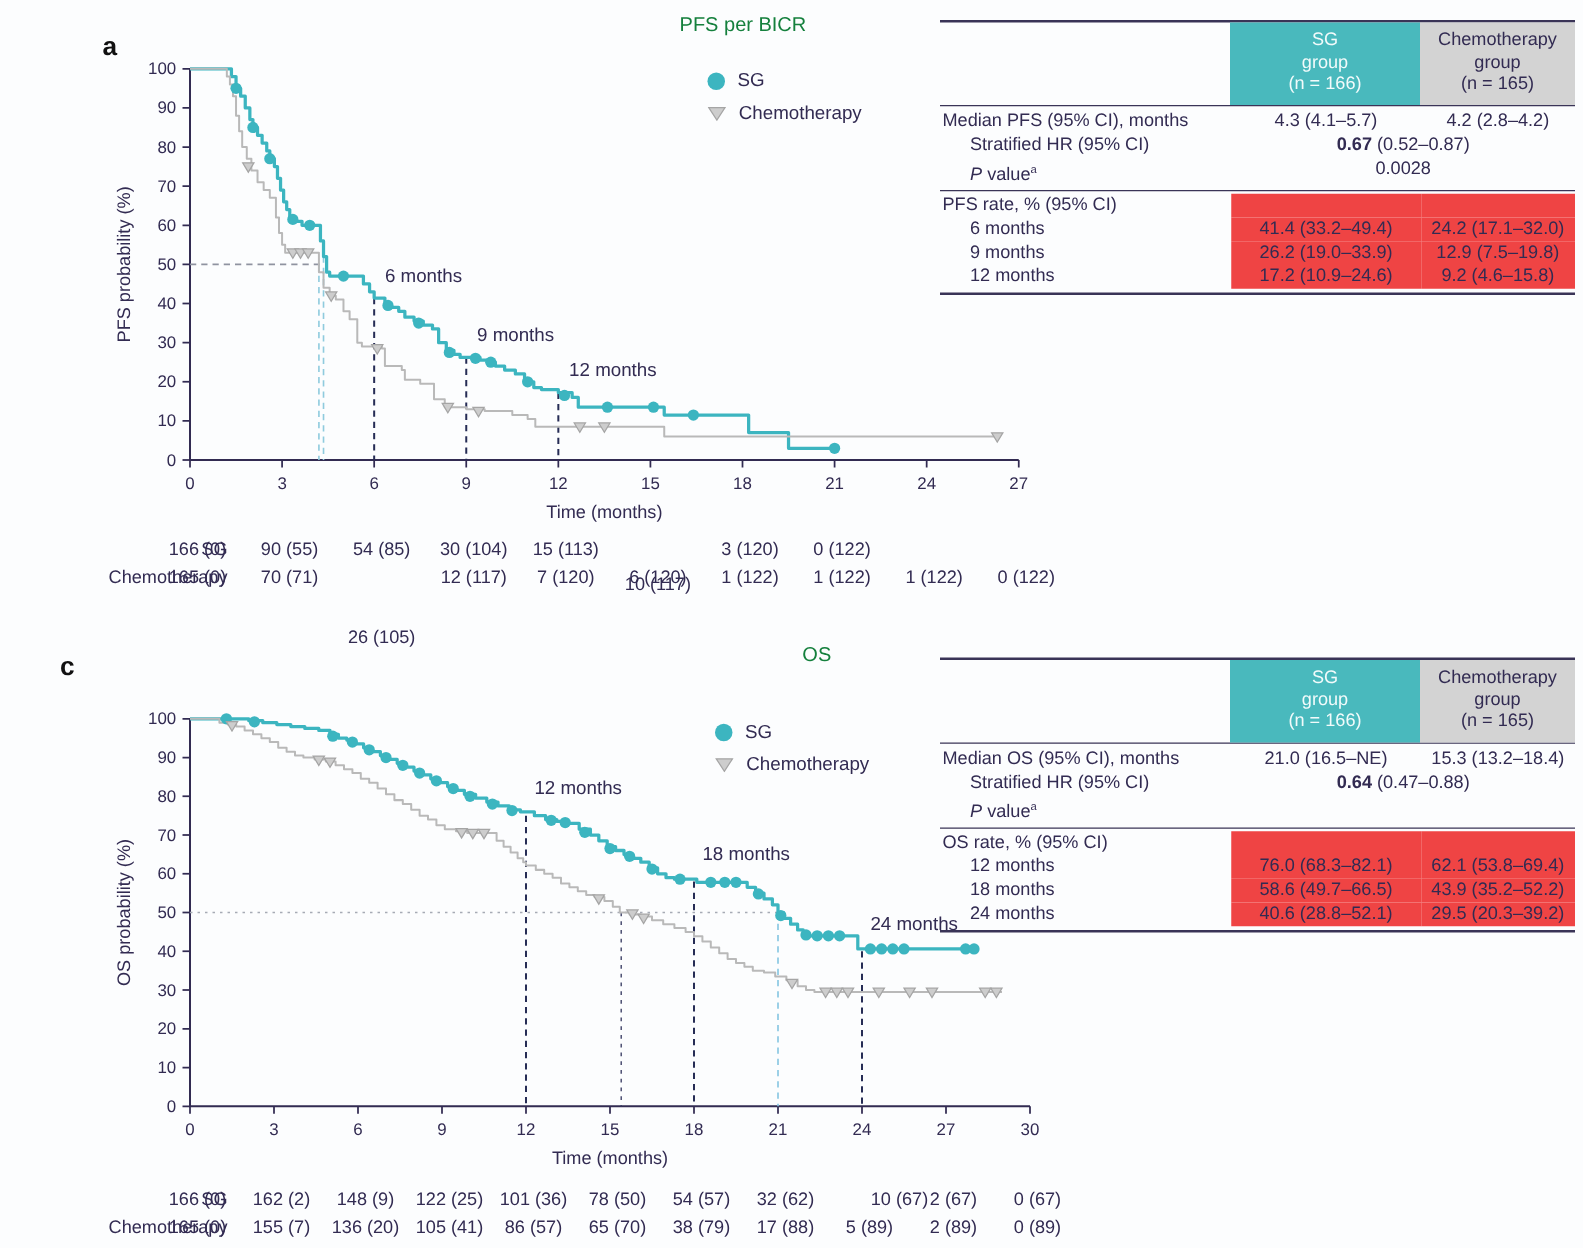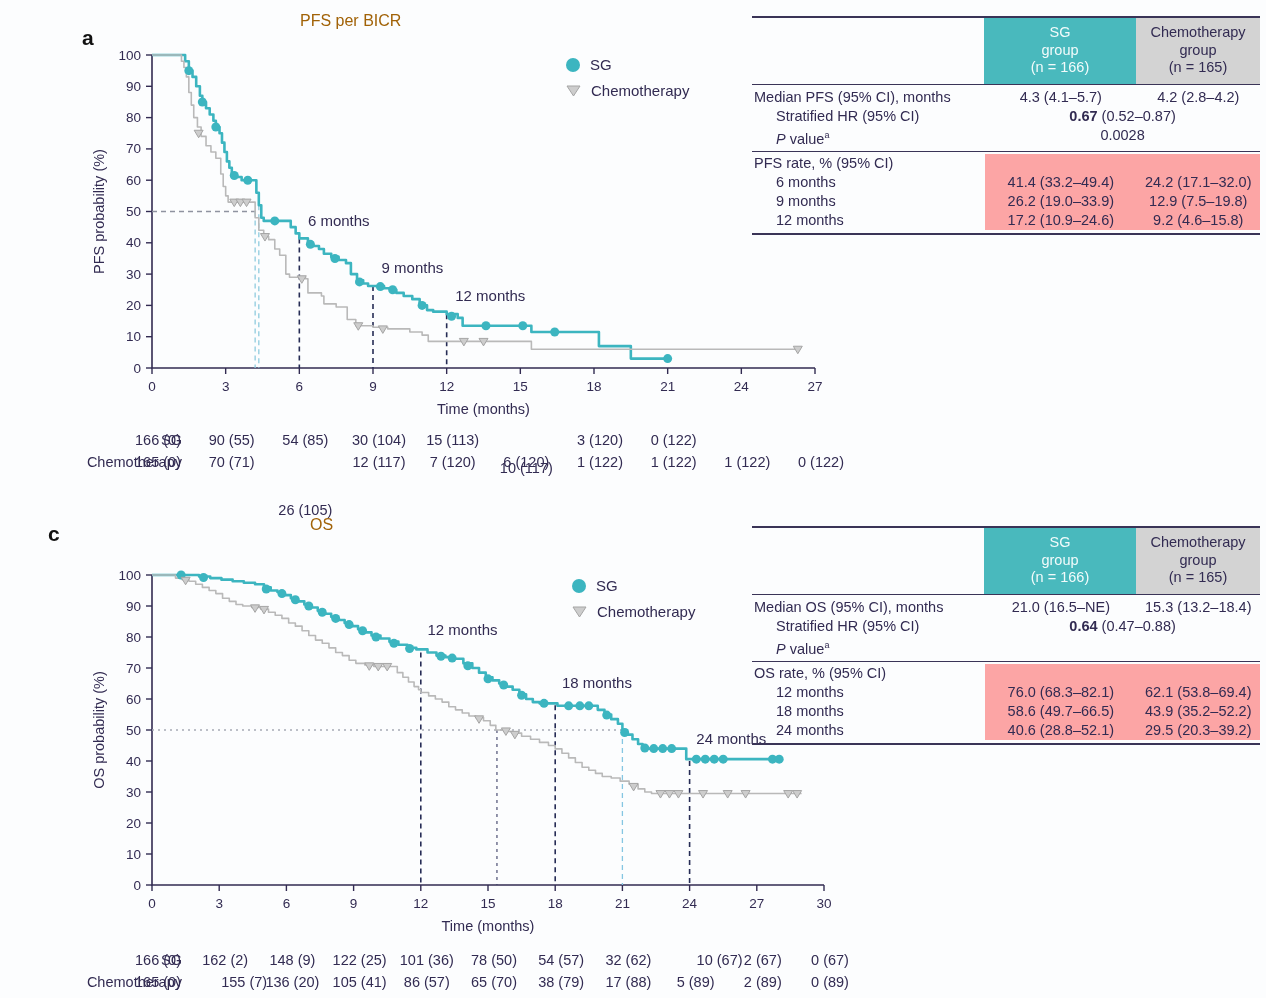--- a/index.html
+++ b/index.html
@@ -1,40 +1,40 @@
 <!DOCTYPE html>
 <html><head>
 <meta charset="utf-8">
 <style>
   html,body{margin:0;padding:0;background:#fcfdfe;}
   .page{position:relative;width:1266px;height:998px;background:#fcfdfe;overflow:hidden;
         font-family:"Liberation Sans",sans-serif;color:#322b52;}
   .abs{position:absolute;}
   .panel-label{font-size:21px;font-weight:bold;color:#111;}
-  .chart-title{font-size:16px;text-align:left;color:#a16207;}
+  .chart-title{font-size:16px;text-align:right;color:#15803d;}
   .legend{display:flex;flex-direction:column;gap:7px;}
   .legend-row{display:flex;align-items:center;gap:10px;height:19px;}
   .legend-dot{width:14px;height:14px;border-radius:50%;background:#3cb5c0;}
   .legend-label{font-size:15px;color:#322b52;}
   
   .stat-table{width:508px;border-top:2px solid #3a3457;border-bottom:2px solid #3a3457;
               font-size:14.5px;color:#322b52;}
   .t-row{display:flex;line-height:19px;}
   .t-head{display:flex;border-bottom:1.6px solid #3a3457;}
   .t-lbl{width:232px;padding-left:2px;}
   .t-lbl.ind{padding-left:24px;width:210px;}
   .t-val{width:152px;text-align:center;}
   .t-val.c2{width:124px;}
   .t-span{width:276px;text-align:center;}
   .t-hd-lbl{width:232px;}
   .t-hd{width:152px;text-align:center;white-space:pre-line;padding:6px 0 7px 0;line-height:17.5px;}
   .t-hd.sg{background:#49b9bd;color:#f2fbfb;}
   .t-hd.ch{width:124px;background:#d3d3d3;color:#322b52;}
   .t-sec{border-top:1.6px solid #3a3457;padding-top:2px;padding-bottom:3px;}
-  .t-sec .t-val{background:#fca5a5;}
+  .t-sec .t-val{background:#ef4444;}
   .t-body-top{padding-top:3px;padding-bottom:3px;}
   sup{font-size:9px;}
   .atrisk-label{font-size:14.5px;text-align:right;color:#322b52;}
   .atrisk-val{position:absolute;width:90px;text-align:center;font-size:14.5px;color:#322b52;}
 </style>
 </head>
 <body>
 
 <div class="page">
 
@@ -403,21 +403,21 @@
     <span class="atrisk-val" style="left: 247.4px; top: 952px;">148 (9)</span>
     <span class="atrisk-val" style="left: 314.6px; top: 952px;">122 (25)</span>
     <span class="atrisk-val" style="left: 381.8px; top: 952px;">101 (36)</span>
     <span class="atrisk-val" style="left: 449px; top: 952px;">78 (50)</span>
     <span class="atrisk-val" style="left: 516.2px; top: 952px;">54 (57)</span>
     <span class="atrisk-val" style="left: 583.4px; top: 952px;">32 (62)</span>
     <span class="atrisk-val" style="left: 650.6px; top: 952px; padding-left: 24px;">10 (67)</span>
     <span class="atrisk-val" style="left: 717.8px; top: 952px;">2 (67)</span>
     <span class="atrisk-val" style="left: 785px; top: 952px;">0 (67)</span>
     <span class="atrisk-val" style="left: 113px; top: 974px;">165 (0)</span>
-    <span class="atrisk-val" style="left: 180.2px; top: 974px; margin-left: 19px;">155 (7)</span>
+    <span class="atrisk-val" style="left: 180.2px; top: 974px;">155 (7)</span>
     <span class="atrisk-val" style="left: 247.4px; top: 974px;">136 (20)</span>
     <span class="atrisk-val" style="left: 314.6px; top: 974px;">105 (41)</span>
     <span class="atrisk-val" style="left: 381.8px; top: 974px;">86 (57)</span>
     <span class="atrisk-val" style="left: 449px; top: 974px;">65 (70)</span>
     <span class="atrisk-val" style="left: 516.2px; top: 974px;">38 (79)</span>
     <span class="atrisk-val" style="left: 583.4px; top: 974px;">17 (88)</span>
     <span class="atrisk-val" style="left: 650.6px; top: 974px;">5 (89)</span>
     <span class="atrisk-val" style="left: 717.8px; top: 974px;">2 (89)</span>
     <span class="atrisk-val" style="left: 785px; top: 974px;">0 (89)</span>
   </div>

